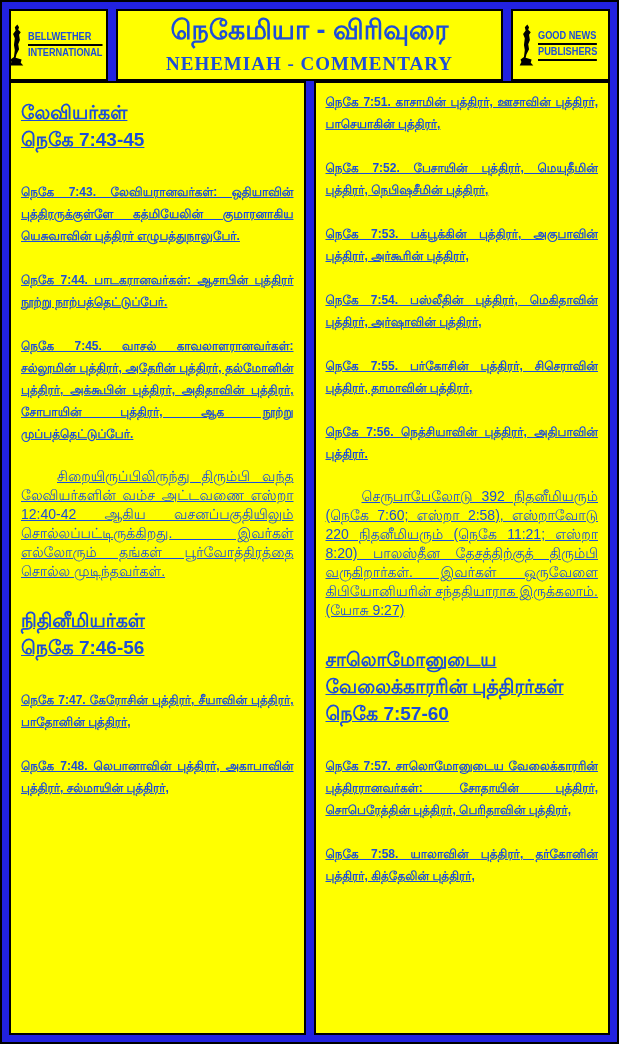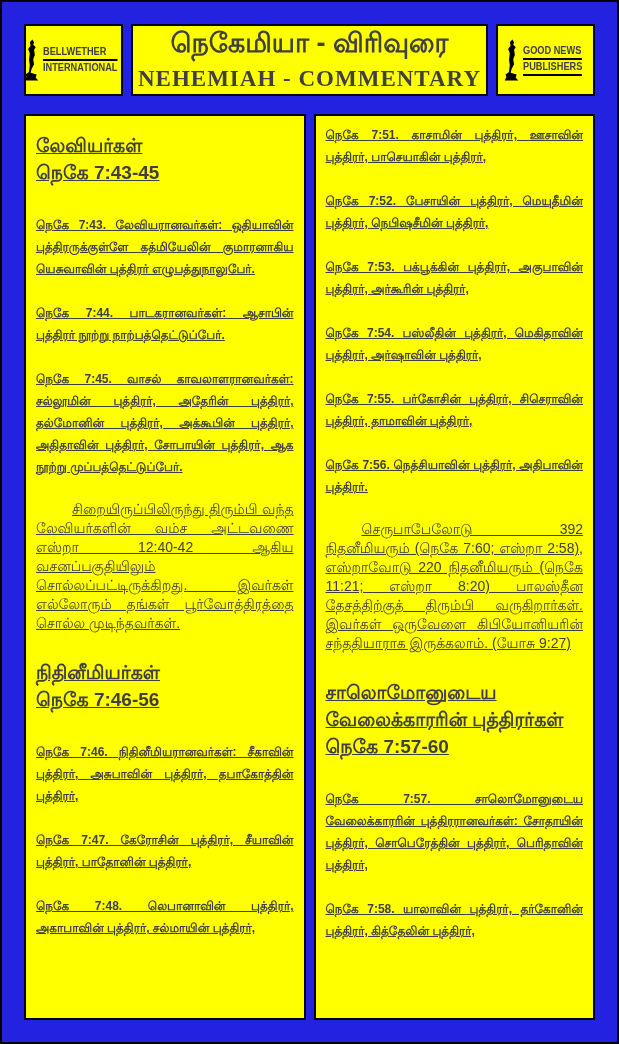--- a/index.html
+++ b/index.html
@@ -2,24 +2,24 @@
 <html lang="ta"><head>
 <meta charset="utf-8">
 <style>
   html,body { margin:0; padding:0; }
   .page {
     position:relative;
     width:619px; height:1044px;
     box-sizing:border-box;
     background:#2222e0;            
     border:2px solid #000;         
-    padding:22px;
-    display:flex; flex-direction:column; gap:18px;
+    padding:7px;
+    display:flex; flex-direction:column; gap:0;
     font-family:"Liberation Sans", sans-serif;
-    color:#404040;
+    color:#1d4ed8;
   }
   .panel {
     background:#ffff00;
     border:2px solid #000;
     box-sizing:border-box;
   }
   
   .header-row { display:flex; gap:8px; height:72px; flex:0 0 auto; }
   .logo-box {
     width:99px; flex:0 0 auto;
@@ -33,21 +33,21 @@
     transform:scaleX(.92); transform-origin:left;
   }
   .logo-text .logo-line:first-child { border-bottom:2px solid #000; }
   .logo-right .logo-text .logo-line:last-child { border-bottom:2px solid #000; }
   .title-box {
     flex:1 1 auto;
     display:flex; flex-direction:column;
     align-items:center; justify-content:center; gap:4px;
   }
   .title-tamil  { font-size:27px; font-weight:bold; }
-  .title-english{ font-size:23px; font-weight:bold; font-family:"Liberation Serif", serif; letter-spacing:1px; }
+  .title-english{ font-size:19px; font-weight:bold; font-family:"Liberation Serif", serif; letter-spacing:1px; }
   
   .content-row { display:flex; gap:8px; flex:1 1 auto; min-height:0;text-decoration:underline; }
   .column {
     flex:1 1 0; min-width:0;
     padding:8px 10px 6px 10px;
     overflow:hidden;
   }
   .heading {
     font-size:19px; font-weight:bold; line-height:27px;
     margin:8px 0 28px 0;
@@ -105,21 +105,20 @@
           <div>நெகே 7:43-45</div>
         </div>
         <p class="verse">நெகே 7:43. லேவியரானவர்கள்: ஒதியாவின் புத்திரருக்குள்ளே கத்மியேலின் குமாரனாகிய யெசுவாவின் புத்திரர் எழுபத்துநாலுபேர்.</p>
         <p class="verse">நெகே 7:44. பாடகரானவர்கள்: ஆசாபின் புத்திரர் நூற்று நாற்பத்தெட்டுப்பேர்.</p>
         <p class="verse">நெகே 7:45. வாசல் காவலாளரானவர்கள்: சல்லூமின் புத்திரர், அதேரின் புத்திரர், தல்மோனின் புத்திரர், அக்கூபின் புத்திரர், அதிதாவின் புத்திரர், சோபாயின் புத்திரர், ஆக நூற்று முப்பத்தெட்டுப்பேர்.</p>
         <p class="commentary">சிறையிருப்பிலிருந்து திரும்பி வந்த லேவியர்களின் வம்ச அட்டவணை எஸ்றா 12:40-42 ஆகிய வசனப்பகுதியிலும் சொல்லப்பட்டிருக்கிறது. இவர்கள் எல்லோரும் தங்கள் பூர்வோத்திரத்தை சொல்ல முடிந்தவர்கள்.</p>
         <div class="heading">
           <div>நிதினீமியர்கள்</div>
           <div>நெகே 7:46-56</div>
         </div>
-        <p class="verse">நெகே 7:46. நிதினீமியரானவர்கள்: சீகாவின் புத்திரர், அசுபாவின் புத்திரர், தபாகோத்தின் புத்திரர்,</p>
         <p class="verse">நெகே 7:47. கேரோசின் புத்திரர், சீயாவின் புத்திரர், பாதோனின் புத்திரர்,</p>
         <p class="verse">நெகே 7:48. லெபானாவின் புத்திரர், அகாபாவின் புத்திரர், சல்மாயின் புத்திரர்,</p>
       </div>
     <div class="panel column">
         <p class="verse">நெகே 7:51. காசாமின் புத்திரர், ஊசாவின் புத்திரர், பாசெயாகின் புத்திரர்,</p>
         <p class="verse">நெகே 7:52. பேசாயின் புத்திரர், மெயுதீமின் புத்திரர், நெபிஷசீமின் புத்திரர்,</p>
         <p class="verse">நெகே 7:53. பக்பூக்கின் புத்திரர், அகுபாவின் புத்திரர், அர்கூரின் புத்திரர்,</p>
         <p class="verse">நெகே 7:54. பஸ்லீதின் புத்திரர், மெகிதாவின் புத்திரர், அர்ஷாவின் புத்திரர்,</p>
         <p class="verse">நெகே 7:55. பர்கோசின் புத்திரர், சிசெராவின் புத்திரர், தாமாவின் புத்திரர்,</p>
         <p class="verse">நெகே 7:56. நெத்சியாவின் புத்திரர், அதிபாவின் புத்திரர்.</p>

